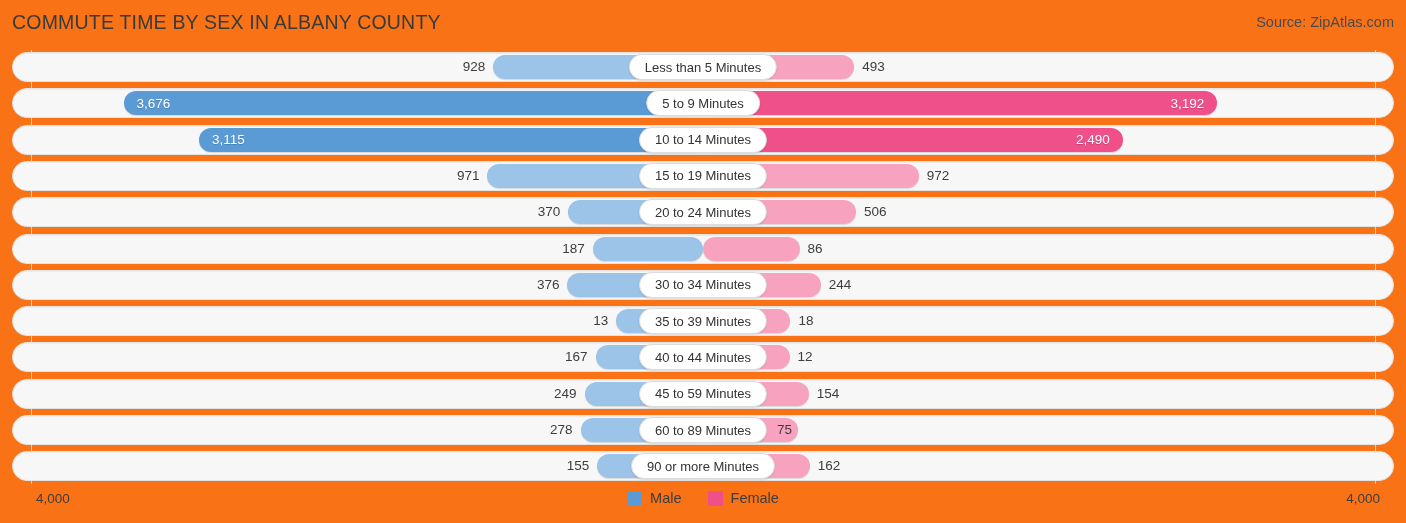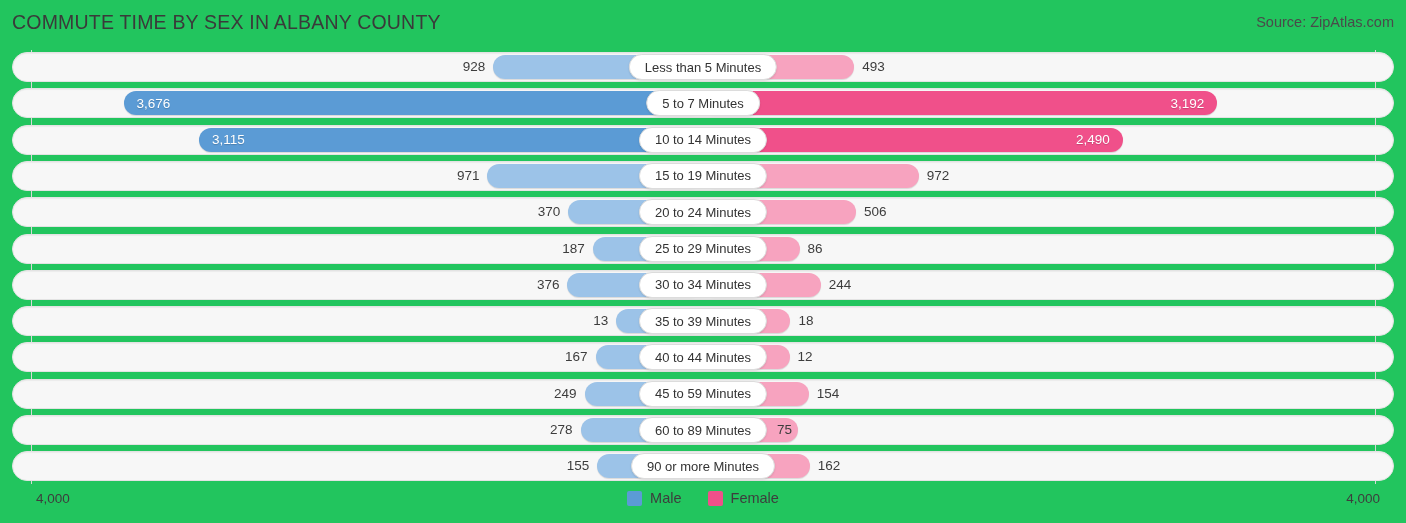--- a/index.html
+++ b/index.html
@@ -4,21 +4,21 @@
 <title>Commute Time by Sex in Albany County</title>
 <style>
   * { box-sizing: border-box; }
   html, body {
     margin: 0; padding: 0;
     width: 1406px; height: 523px;
     background: #ffffff;
     font-family: "Liberation Sans", sans-serif;
     overflow: hidden;
   }
-  #app { position: relative; width: 1406px; height: 523px; background:#22c55e;padding-left:40px; }
+  #app { position: relative; width: 1406px; height: 523px; background:#f97316;padding-left:40px; }
 
   
   .header { position: absolute; left: 0; top: 0; width: 1406px; height: 46px; }
   .chart-title {
     position: absolute; left: 12px; top: 11px;
     font-size: 19.5px; color: #3a3a3a; letter-spacing: .2px; white-space: nowrap;
   }
   .source-note {
     position: absolute; right: 12px; top: 14px;
     font-size: 14.5px; color: #4a4a4a; white-space: nowrap;
@@ -121,21 +121,21 @@
         <div class="cat-pill">Less than 5 Minutes</div>
       </div>
       <div class="row" style="top: 42.3px;">
         <div class="track"></div>
         <div class="bar bar-male male-strong" style="width: 579.422px;">
           <span class="val-in">3,676</span>
         </div>
         <div class="bar bar-female female-strong" style="width: 514.324px;">
           <span class="val-in">3,192</span>
         </div>
-        <div class="cat-pill">5 to 7 Minutes</div>
+        <div class="cat-pill">5 to 9 Minutes</div>
       </div>
       <div class="row" style="top: 78.6px;">
         <div class="track"></div>
         <div class="bar bar-male male-strong" style="width: 503.967px;">
           <span class="val-in">3,115</span>
         </div>
         <div class="bar bar-female female-strong" style="width: 419.905px;">
           <span class="val-in">2,490</span>
         </div>
         <div class="cat-pill">10 to 14 Minutes</div>
@@ -155,21 +155,20 @@
         <div class="bar bar-female female-light" style="width: 153.057px;"></div>
         <div class="val-out right" style="left: 852.057px;">506</div>
         <div class="cat-pill">20 to 24 Minutes</div>
       </div>
       <div class="row" style="top: 187.5px;">
         <div class="track"></div>
         <div class="bar bar-male male-light" style="width: 110.151px;"></div>
         <div class="val-out left" style="right: 809.151px;">187</div>
         <div class="bar bar-female female-light" style="width: 96.567px;"></div>
         <div class="val-out right" style="left: 795.567px;">86</div>
-        <div class="cat-pill">25 to 29 Minutes</div>
       </div>
       <div class="row" style="top: 223.8px;">
         <div class="track"></div>
         <div class="bar bar-male male-light" style="width: 135.572px;"></div>
         <div class="val-out left" style="right: 834.572px;">376</div>
         <div class="bar bar-female female-light" style="width: 117.818px;"></div>
         <div class="val-out right" style="left: 816.818px;">244</div>
         <div class="cat-pill">30 to 34 Minutes</div>
       </div>
       <div class="row" style="top: 260.1px;">

